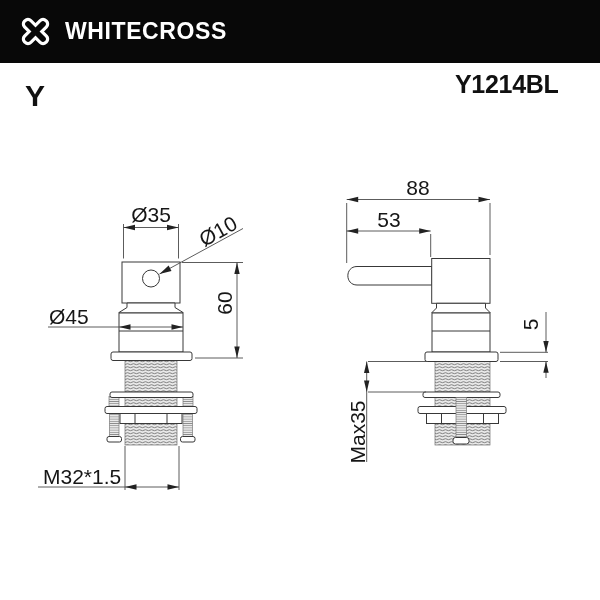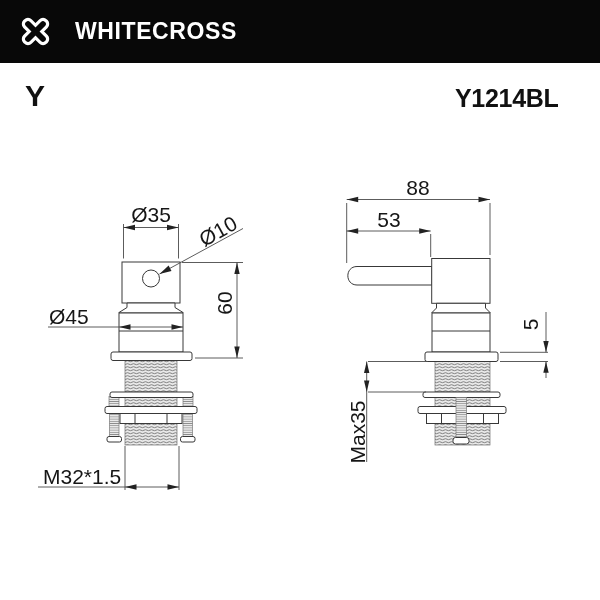--- a/index.html
+++ b/index.html
@@ -2,26 +2,26 @@
 <html><head>
 <meta charset="utf-8">
 <style>
   html,body{margin:0;padding:0;background:#fff;}
   #stage{
     position:relative;width:600px;height:600px;background:#ffffff;overflow:hidden;
     font-family:"Liberation Sans","DejaVu Sans",sans-serif;
   }
   #topbar{
     position:absolute;left:0;top:0;width:600px;height:63px;background:#080808;
-    display:flex;align-items:center;padding-left:17px;box-sizing:border-box;gap:21px;
+    display:flex;align-items:center;padding-left:17px;box-sizing:border-box;gap:11px;
   }
   #brand{color:#ffffff;font-size:23px;font-weight:700;letter-spacing:0.6px;}
   .subhead{position:absolute;color:#111;font-weight:700;}
   #series{left:25px;top:79px;font-size:30px;}
-  #model{left:455px;top:84px;font-size:25px;letter-spacing:-0.3px;}
+  #model{left:455px;top:70px;font-size:25px;letter-spacing:-0.3px;}
   #drawing{position:absolute;left:0;top:0;}
   svg text{font-family:"Liberation Sans","DejaVu Sans",sans-serif;font-size:21px;fill:#161616;}
   .part{stroke:#383838;stroke-width:1;fill:#ffffff;}
   .pline{stroke:#383838;stroke-width:1;fill:none;}
   .thr{fill:url(#pThread);stroke:#6f6f6f;stroke-width:0.7;}
   .thrF{fill:url(#pThreadFine);stroke:#7a7a7a;stroke-width:0.7;}
   .dim{stroke:#4a4a4a;stroke-width:0.9;fill:none;}
   .arr{fill:#222;stroke:none;}
 </style>
 </head>

